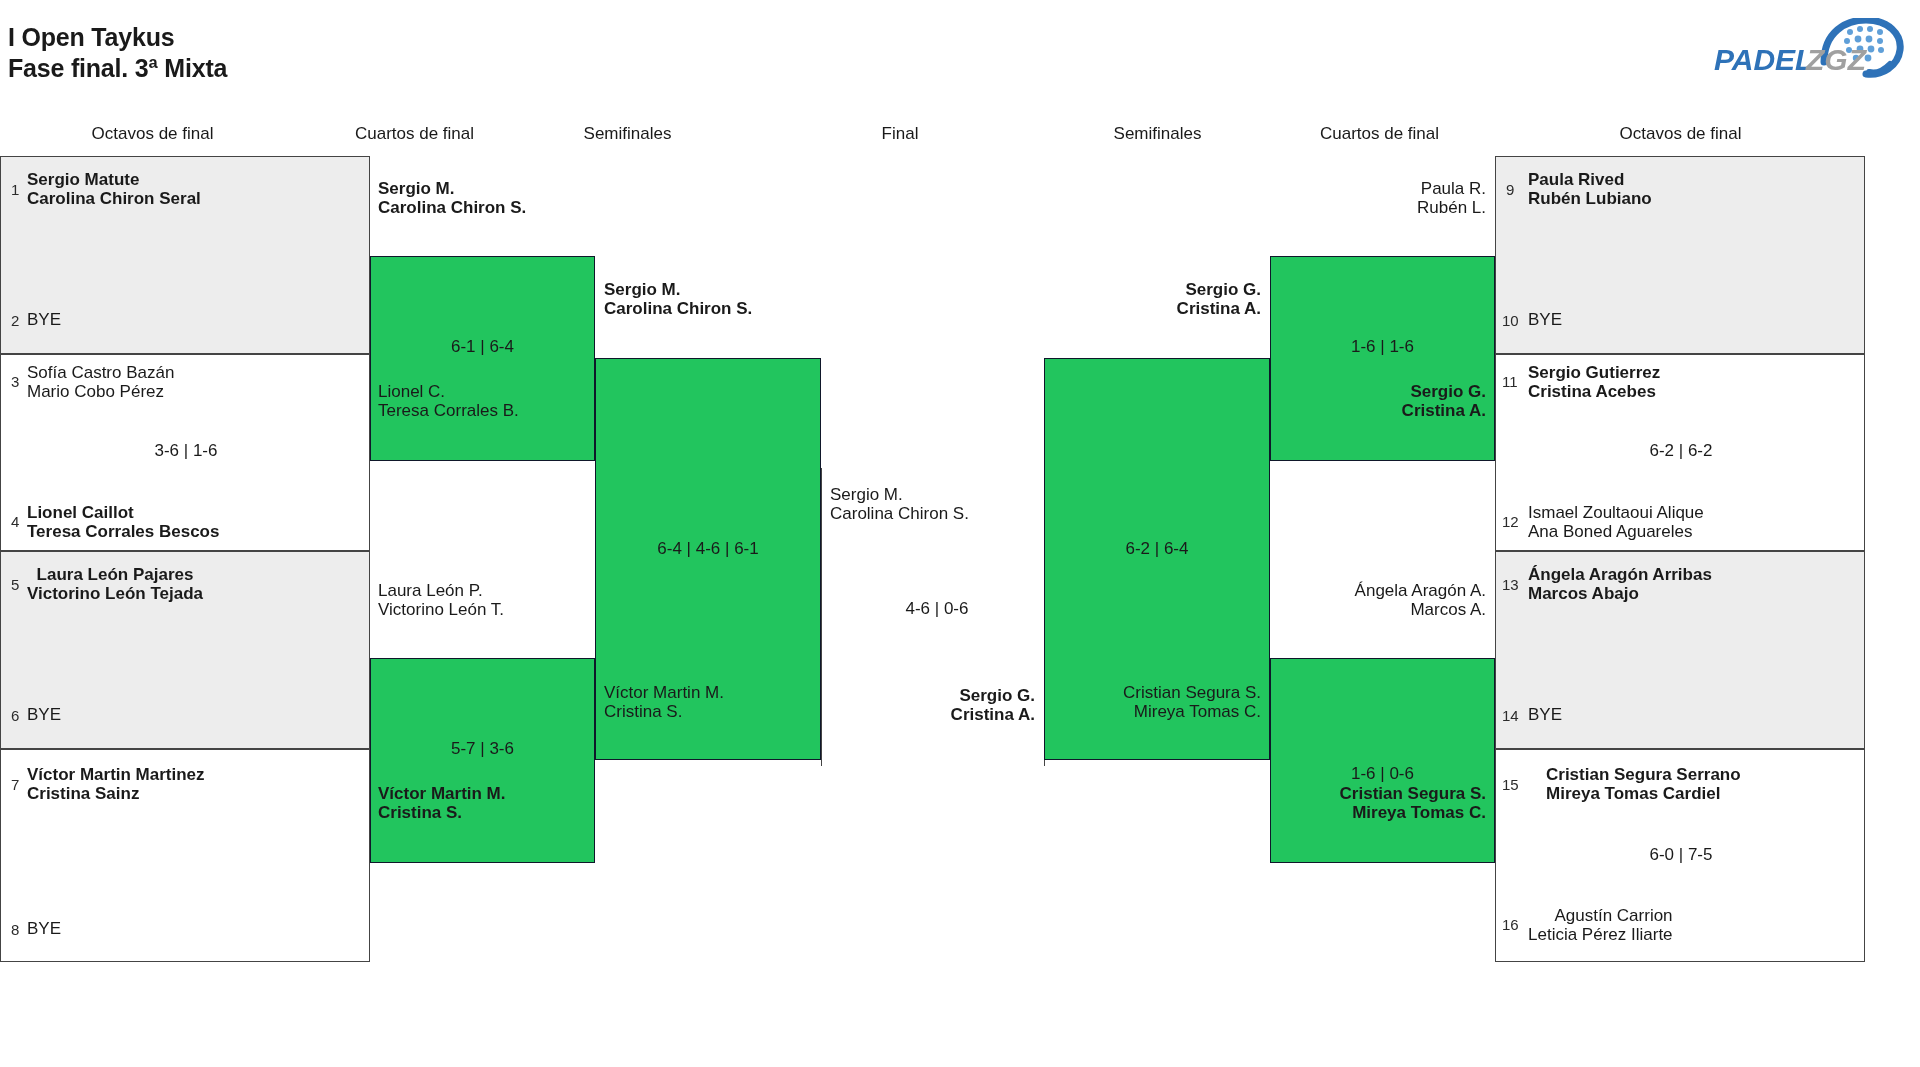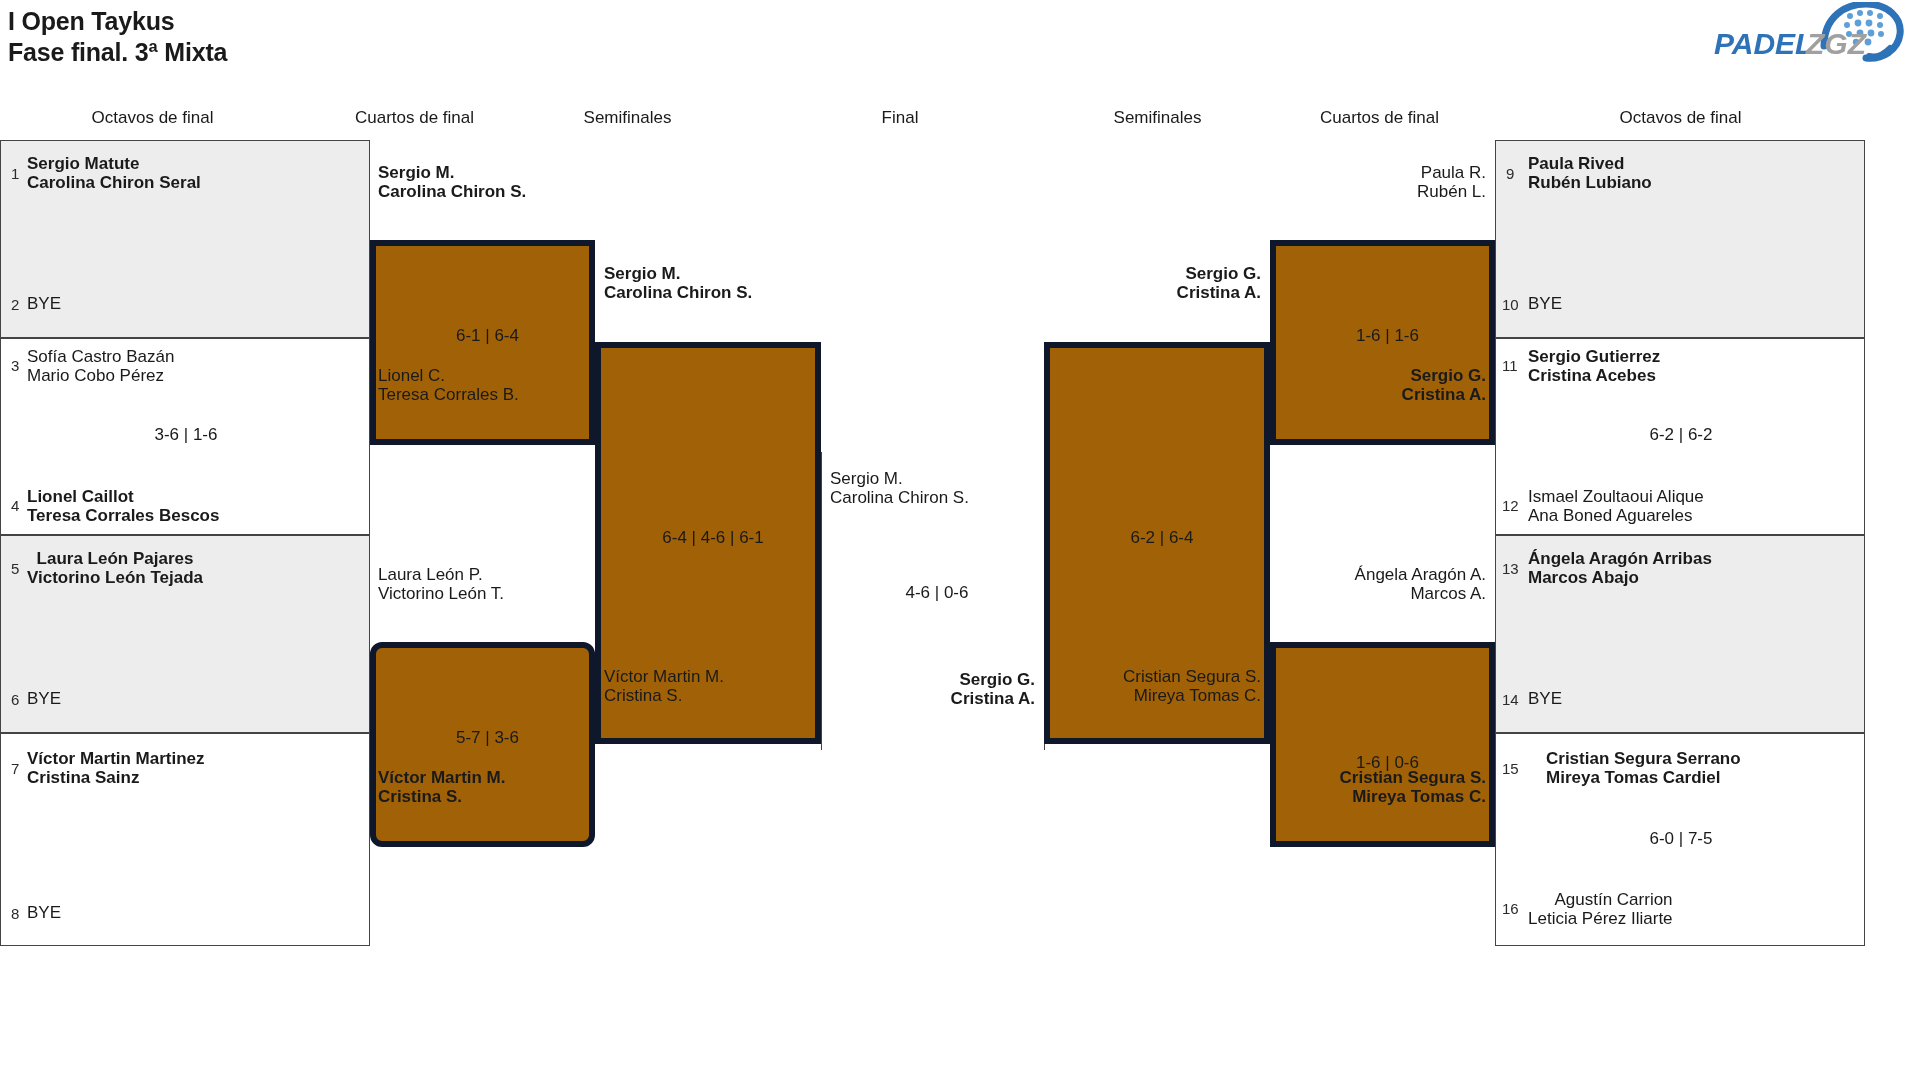--- a/index.html
+++ b/index.html
@@ -10,21 +10,21 @@
   body {
     width: 1920px;
     height: 1067px;
     font-family: "Liberation Sans", sans-serif;
     color: #1a1a1a;
     overflow: hidden;
     position: relative;
   }
   #stage {
     position: absolute;
-    left: 0; top: 0;
+    left: 0; top: 16px;
     width: 1920px;
     height: 894px;
   }
 
   
   .title-block {
     position: absolute;
     left: 8px;
     top: 6px;
     line-height: 1.22;
@@ -86,22 +86,22 @@
     font-size: 17px;
     font-weight: 400;
     white-space: nowrap;
     text-align: center;
     color: #1a1a1a;
   }
 
   .box {
     position: absolute;
     box-sizing: border-box;
-    border: 6px solid #0f172a;
-    background: #a16207;
+    border: 1px solid #0f172a;
+    background: #22c55e;
   }
   .line {
     position: absolute;
     background: #444444;
   }
 </style>
 </head>
 <body>
 
 <div id="stage">
@@ -199,21 +199,21 @@
   </div>
   <div class="names bold" style="left:378px; top:163px;">
     <div>Sergio M.</div>
     <div>Carolina Chiron S.</div>
   </div>
   <div class="names reg" style="left:378px; top:366px;">
     <div>Lionel C.</div>
     <div>Teresa Corrales B.</div>
   </div>
 
-  <div class="box" style="left:370px; top:642px; width:225px; height:205px;border-radius:12px;">
+  <div class="box" style="left:370px; top:642px; width:225px; height:205px;">
     <div class="score" style="left:0px; top:80px; width:223px;">5-7 | 3-6</div>
   </div>
   <div class="names reg" style="left:378px; top:565px;">
     <div>Laura León P.</div>
     <div>Victorino León T.</div>
   </div>
   <div class="names bold" style="left:378px; top:768px;">
     <div>Víctor Martin M.</div>
     <div>Cristina S.</div>
   </div>

